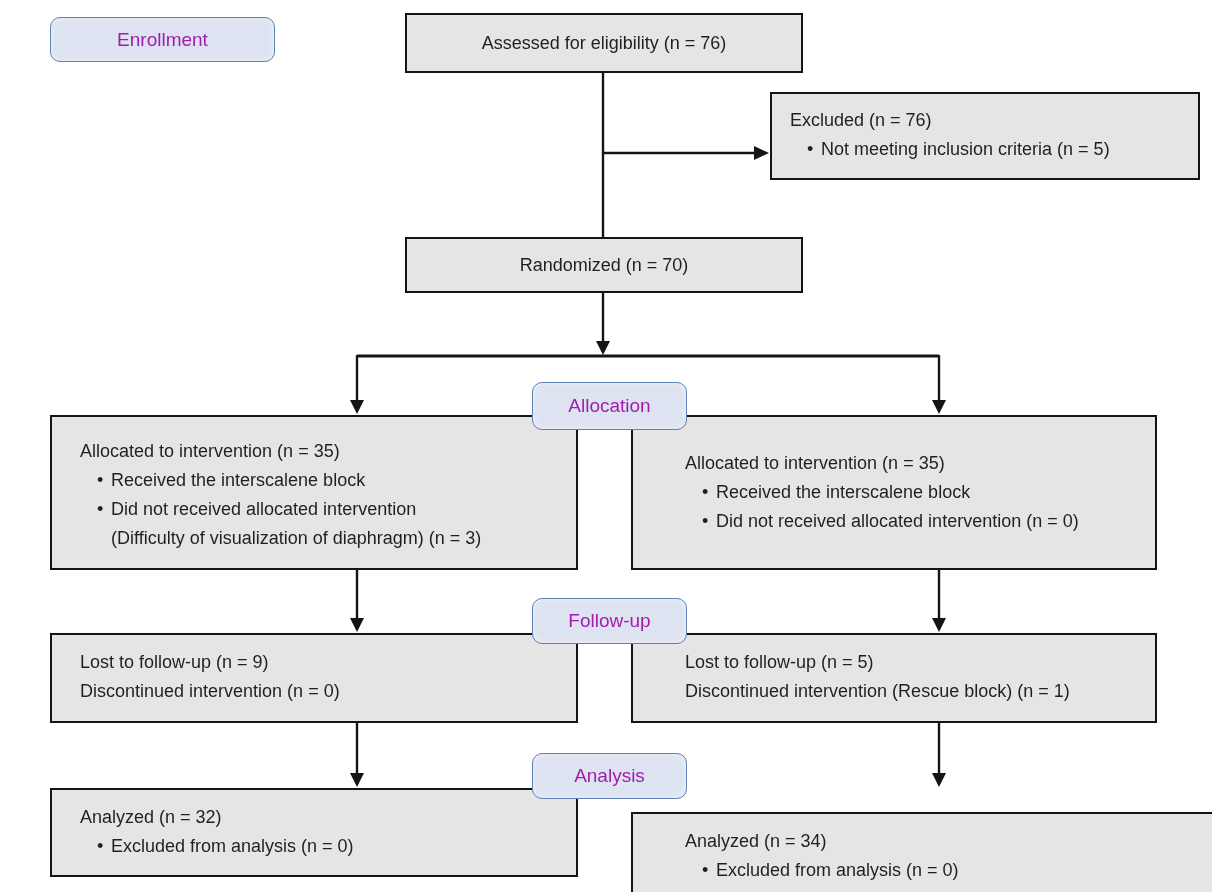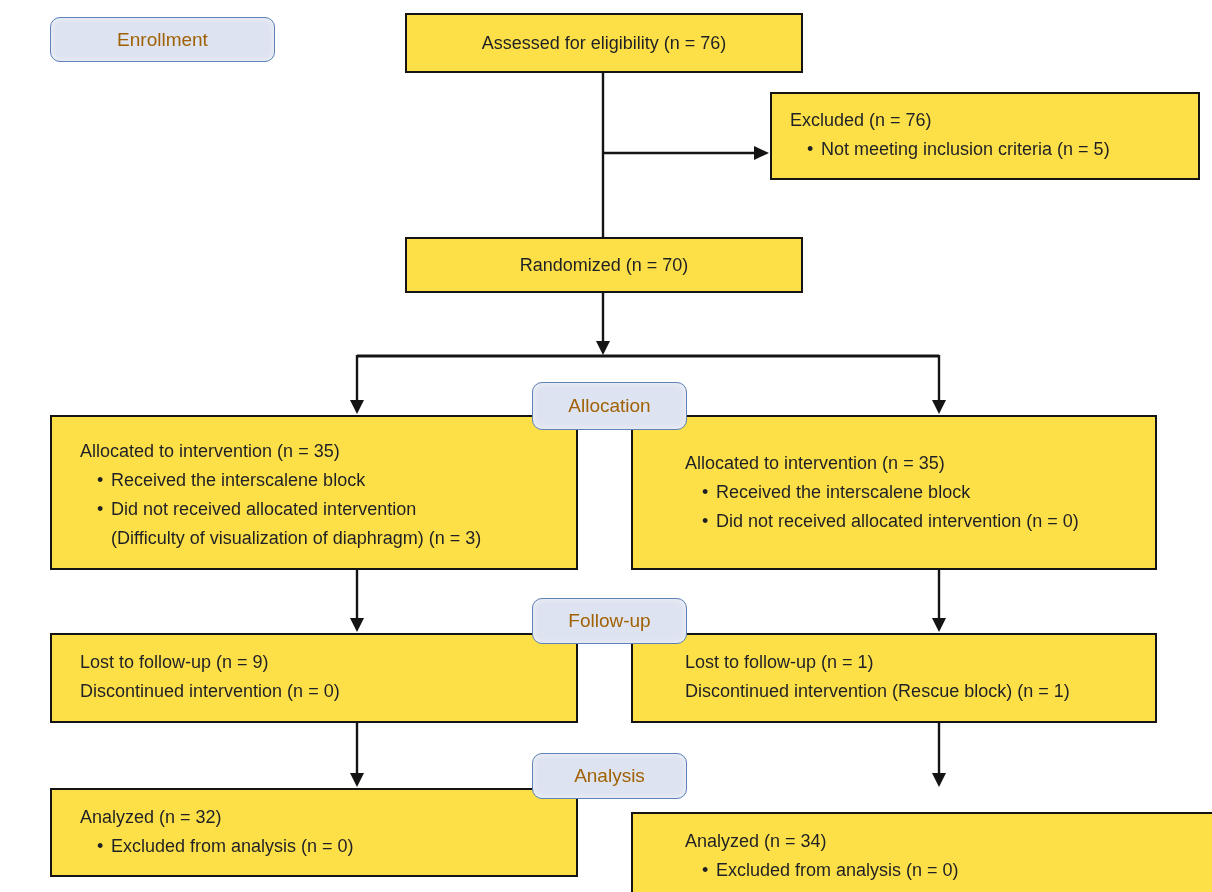--- a/index.html
+++ b/index.html
@@ -3,31 +3,31 @@
 <meta charset="utf-8">
 <style>
   html,body{margin:0;padding:0;background:#ffffff;}
   .page{
     position:relative;width:1212px;height:892px;background:#fff;overflow:hidden;
     font-family:"Liberation Sans","DejaVu Sans",sans-serif;
     color:var(--text,#1f2026);
   }
   svg.wires{position:absolute;left:0;top:0;z-index:1;}
   .box{
-    position:absolute;background:#fde047;border:2px solid var(--line,#141414);
+    position:absolute;background:#e5e5e5;border:2px solid var(--line,#141414);
     box-sizing:border-box;font-size:18px;line-height:29px;z-index:2;
   }
   .box.center{display:flex;align-items:center;justify-content:center;text-align:center;}
   .badge{
     position:absolute;z-index:3;box-sizing:border-box;
     background:var(--badge-fill,#dde3f0);
     border:1.6px solid var(--badge-border,#5e82b4);
     border-radius:10px;
     display:flex;align-items:center;justify-content:center;
-    font-size:19px;color:#a16207;
+    font-size:19px;color:#a21caf;
     box-shadow:inset 0 0 6px rgba(255,255,255,.6);
   }
   ul.blist{list-style:none;margin:0;padding:0 0 0 17px;}
   ul.blist li{position:relative;padding-left:14px;}
   ul.blist li::before{content:"•";position:absolute;left:0;top:0;}
   ul.blist li.cont::before{content:none;}
 </style>
 </head>
 <body>
 
@@ -114,21 +114,21 @@
       <li>Did not received allocated intervention (n = 0)</li>
     </ul>
   </div>
 
   <div class="box" style="left:50px;top:633px;width:528px;height:90px;padding:13px 8px 0 28px;">
     <div>Lost to follow-up (n = 9)</div>
     <div>Discontinued intervention (n = 0)</div>
   </div>
 
   <div class="box" style="left:631px;top:633px;width:526px;height:90px;padding:13px 8px 0 52px;">
-    <div>Lost to follow-up (n = 1)</div>
+    <div>Lost to follow-up (n = 5)</div>
     <div>Discontinued intervention (Rescue block) (n = 1)</div>
   </div>
 
   <div class="box" style="left:50px;top:788px;width:528px;height:89px;padding:13px 8px 0 28px;">
     <div>Analyzed (n = 32)</div>
     <ul class="blist">
       <li>Excluded from analysis (n = 0)</li>
     </ul>
   </div>
 

